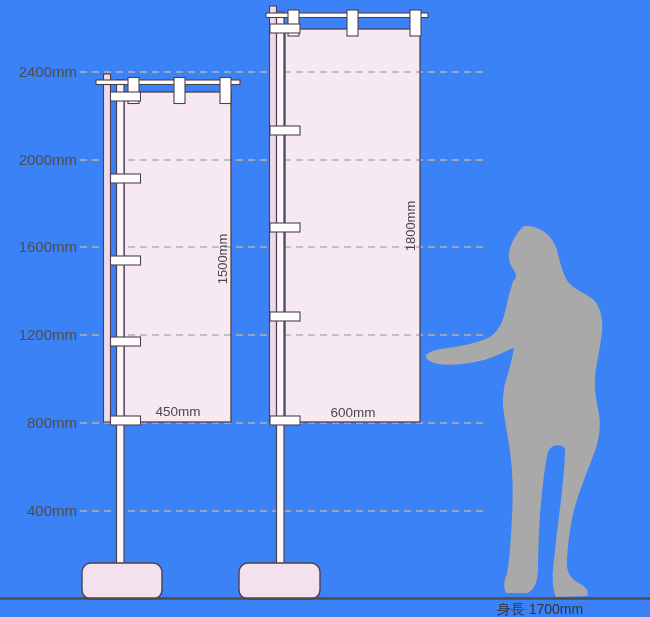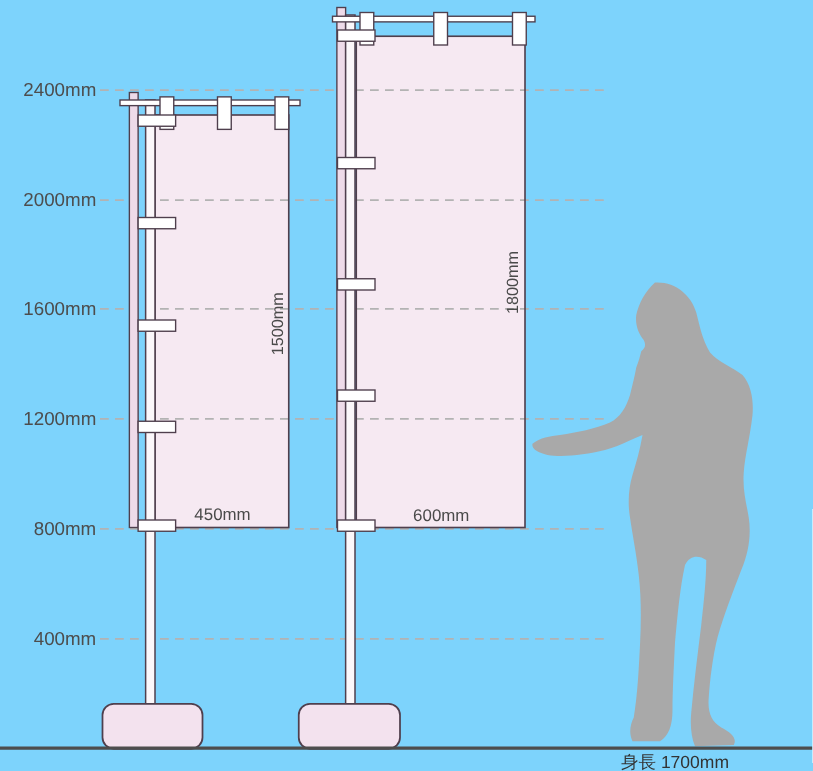--- a/index.html
+++ b/index.html
@@ -1,20 +1,20 @@
 <!DOCTYPE html>
 <html><head>
 <meta charset="utf-8">
 <style>
   html, body { margin: 0; padding: 0; background: #ffffff; }
   #canvas {
     position: relative;
     width: 650px;
     height: 617px;
-    background: #7dd3fc;
+    background: #3b82f6;
     font-family: "Liberation Sans", sans-serif;
     overflow: hidden;
   }
   svg text {
     font-family: "Liberation Sans", "DejaVu Sans", sans-serif;
   }
   .axis-label { font-size: 15px; fill: #4d4d4d; }
   .dim-label  { font-size: 13.5px; fill: #4a4a4a; }
   .dim-label-v{ font-size: 13px; fill: #4a4a4a; }
   .person-label { font-size: 14px; fill: #333333; }

